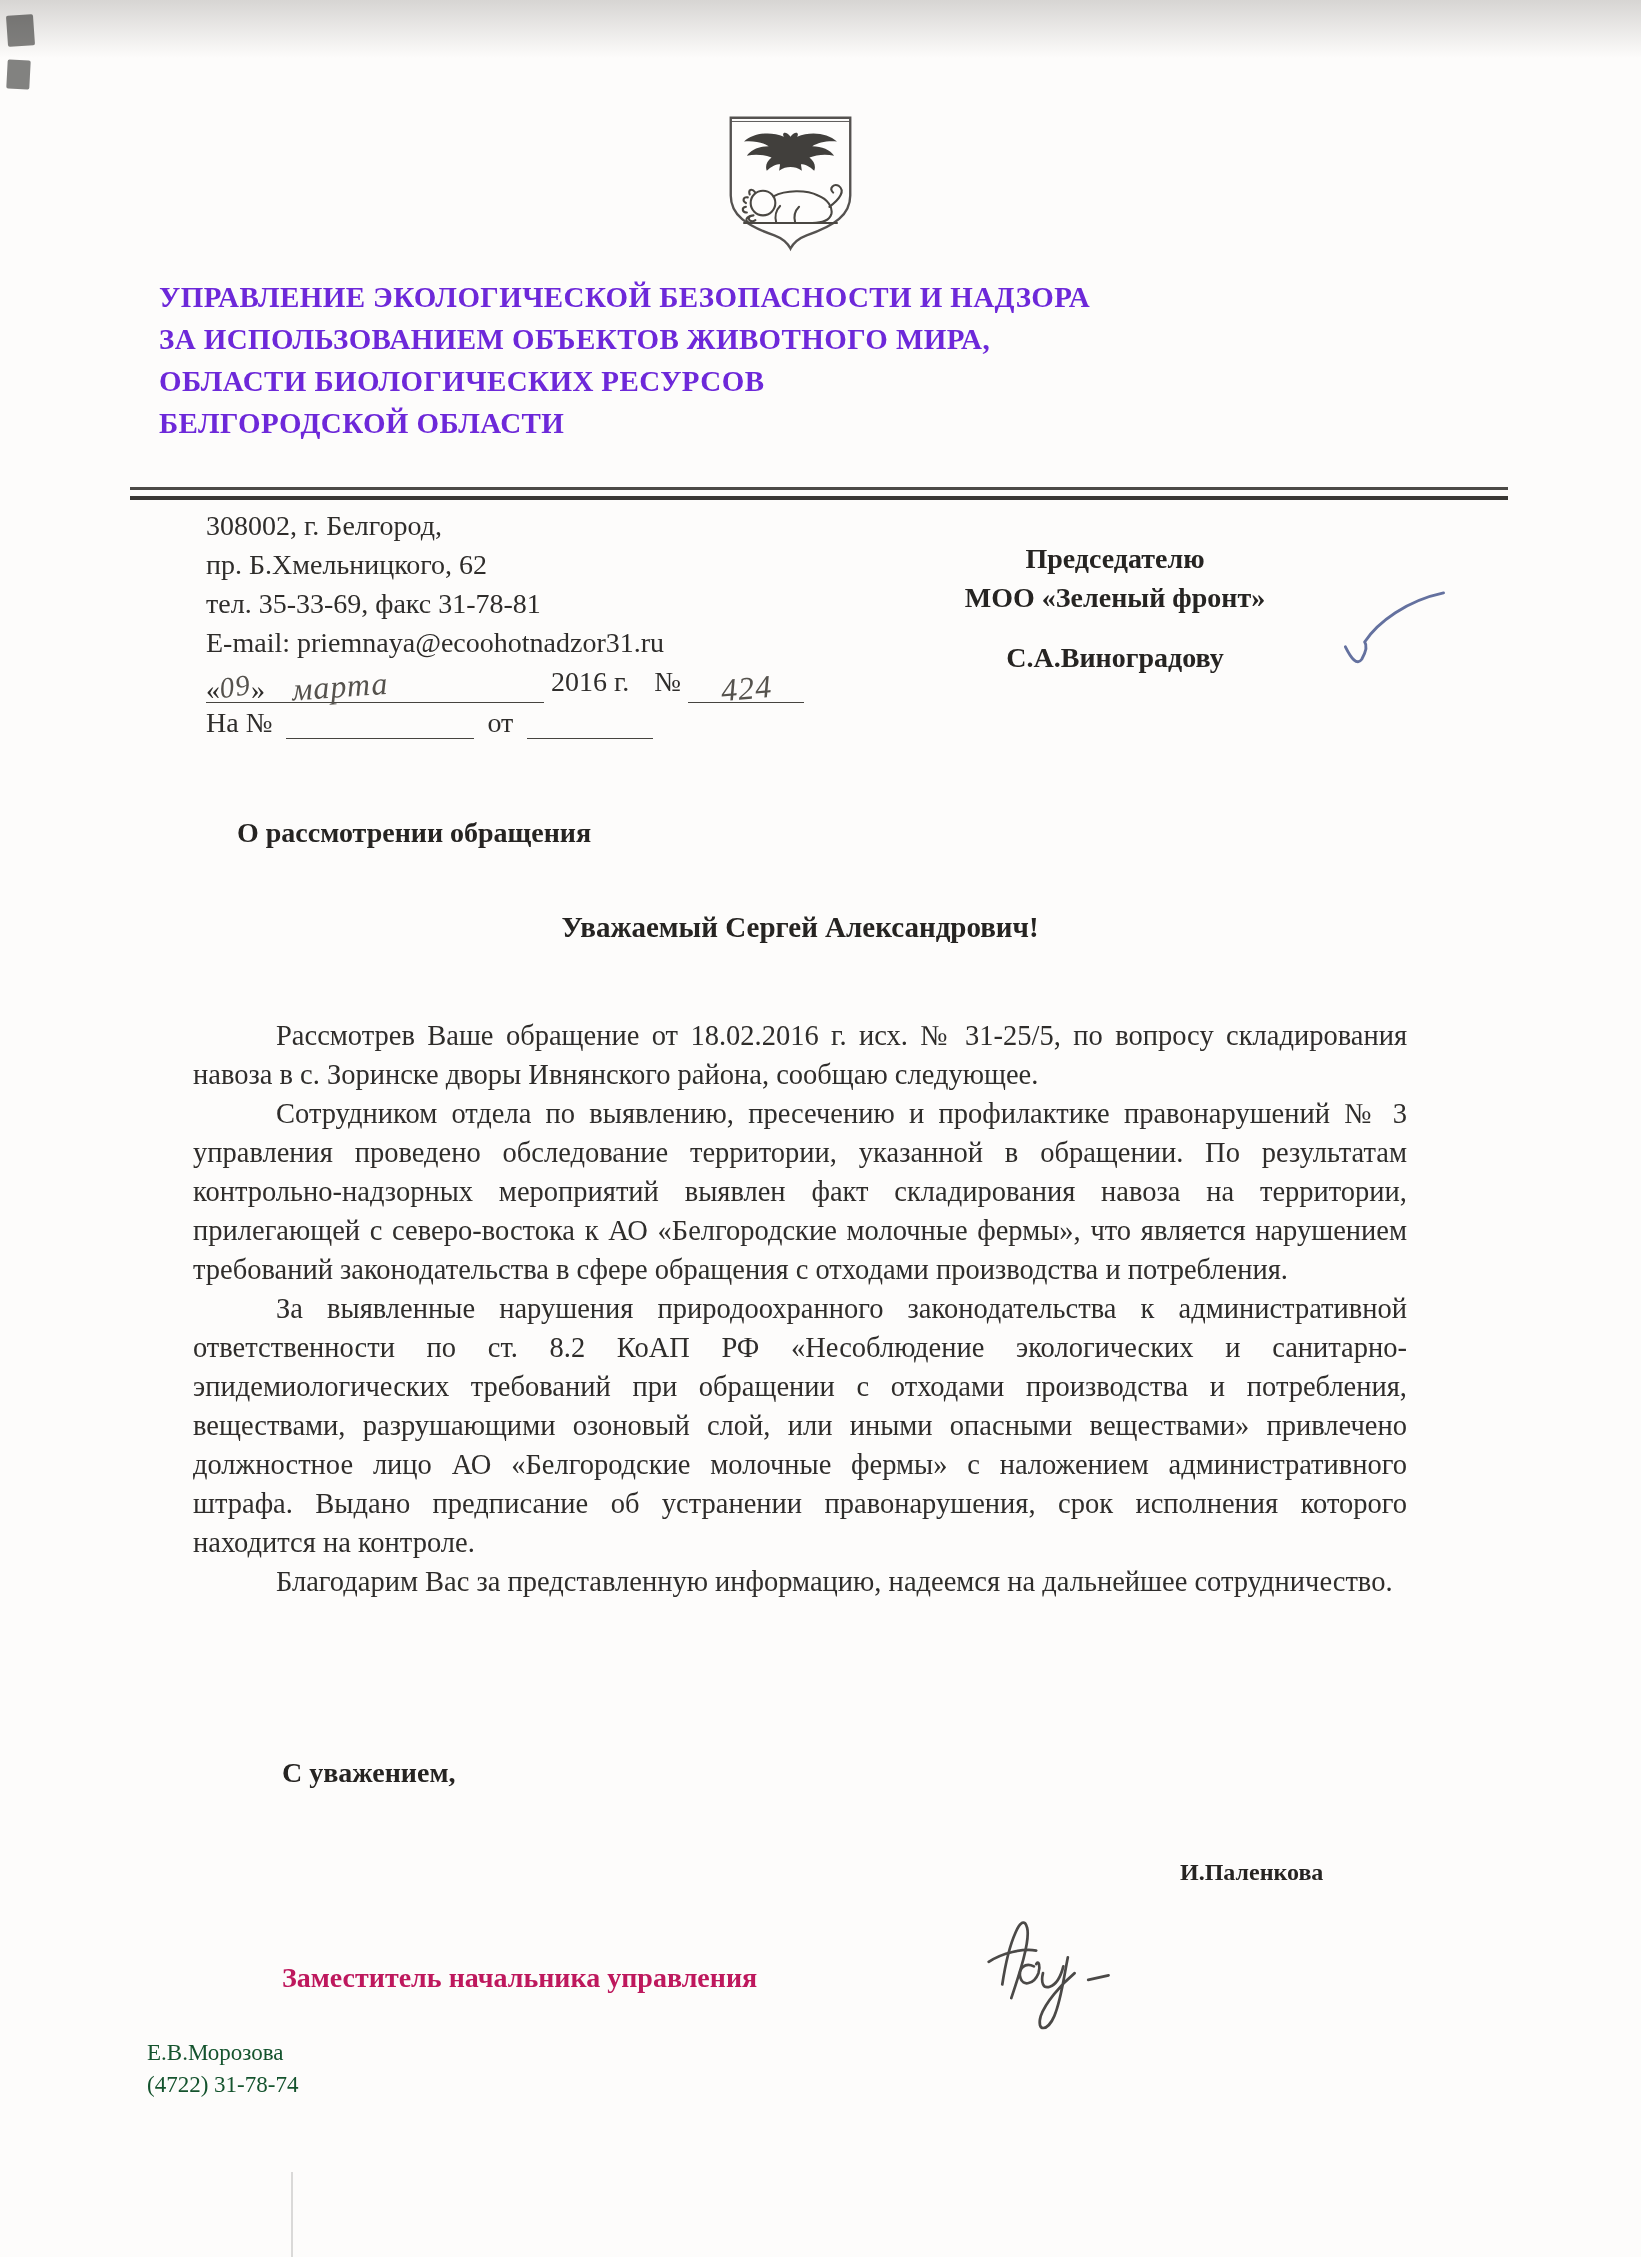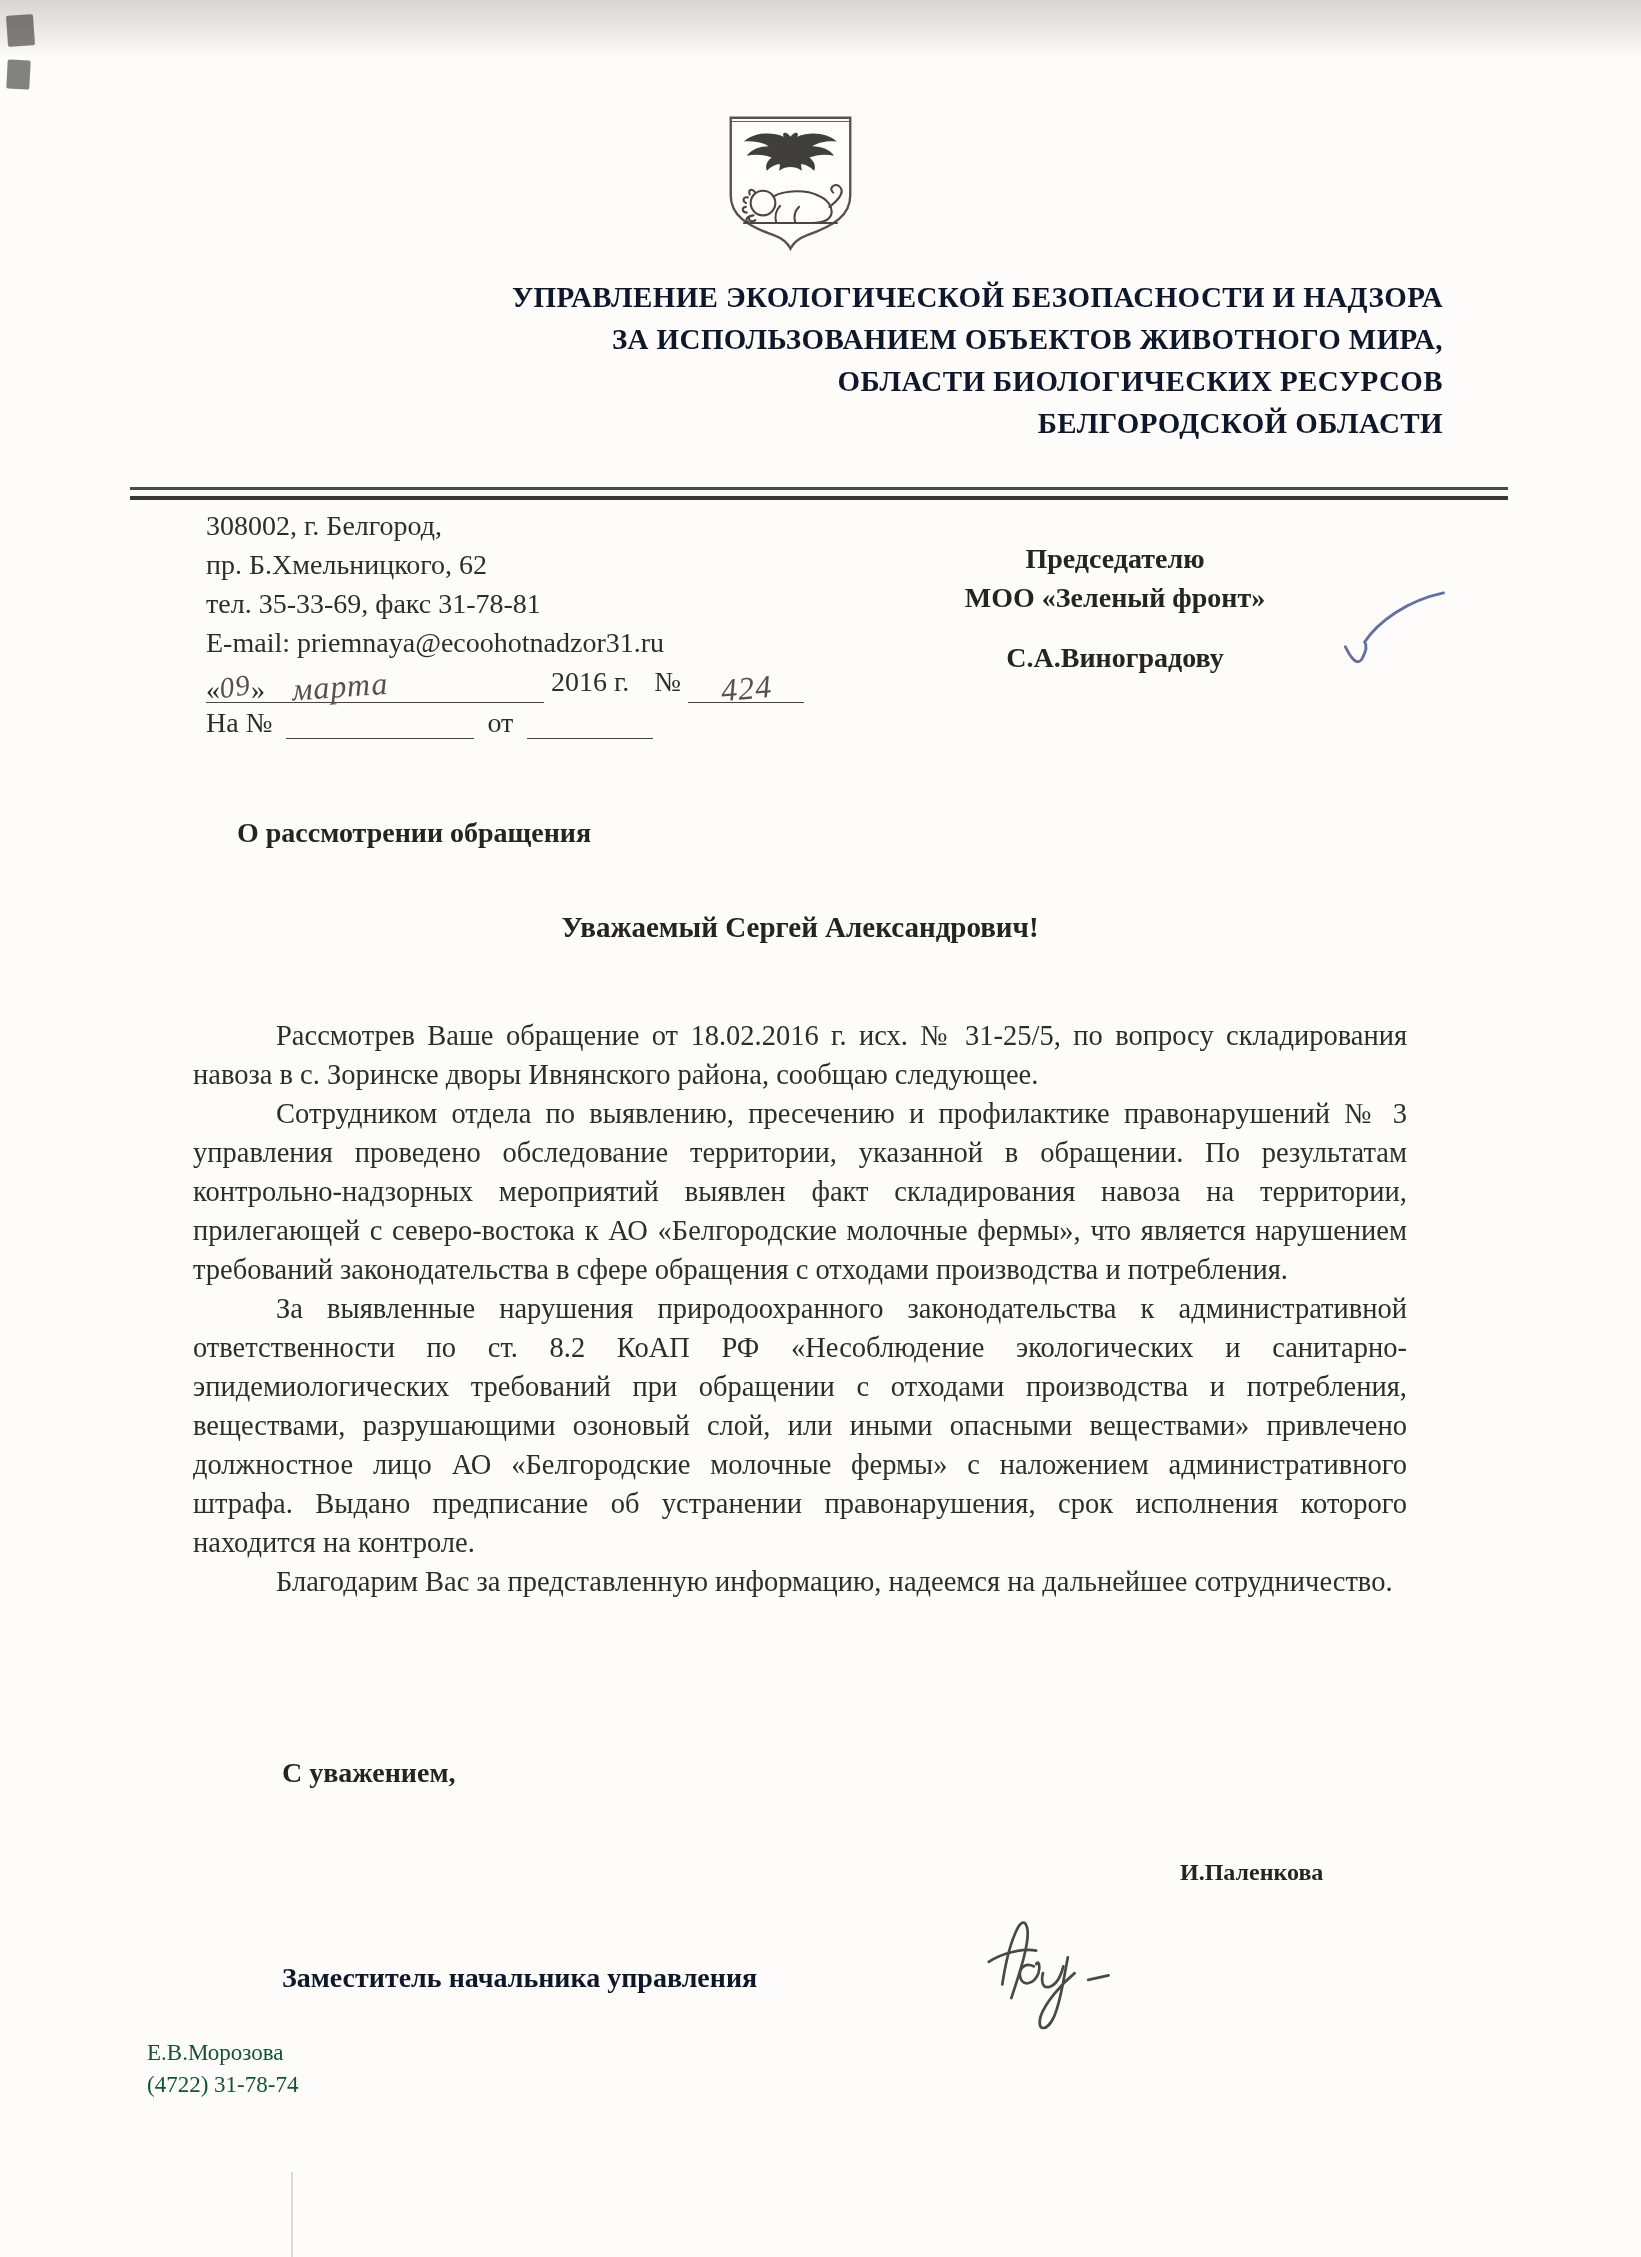--- a/index.html
+++ b/index.html
@@ -10,22 +10,22 @@
   }
   .scan-top-band{position:absolute;top:0;left:0;right:0;height:58px;
     background:linear-gradient(180deg,#d7d5d3 0%,rgba(215,213,211,0) 100%);}
   .scan-mark{position:absolute;background:#1e1d1c;opacity:.55;border-radius:1.9px;}
   .scan-mark.m1{left:6.8px;top:15.4px;width:27px;height:31px;transform:rotate(-4deg);}
   .scan-mark.m2{left:6.8px;top:60px;width:23px;height:29px;transform:rotate(3deg);}
   .scan-vline{position:absolute;left:291px;bottom:0;width:1.9px;height:85px;background:rgba(40,38,36,.16);}
 
   .emblem{position:absolute;left:719px;top:112px;width:143px;height:147px;}
 
-  .org-header{position:absolute;top:276px;left:159px;width:1284px;text-align:right;
-    font-weight:bold;font-size:29px;line-height:42px;letter-spacing:0.4px;color:#0f172a;}
+  .org-header{position:absolute;top:276px;left:159px;width:1284px;text-align:left;
+    font-weight:bold;font-size:29px;line-height:42px;letter-spacing:0.4px;color:#6d28d9;}
 
   .rule{position:absolute;left:130px;right:133px;top:487px;}
   .rule .thin{height:2.9px;background:#4c4a47;}
   .rule .thick{height:4.8px;background:#393734;margin-top:5.8px;}
 
   .contact{position:absolute;left:206px;top:506px;font-size:28px;line-height:39px;white-space:nowrap;}
   .blank{display:inline-block;border-bottom:1.9px solid #46443f;height:33px;vertical-align:-7.7px;}
   .date-blank{width:338px;}
   .num-blank{width:116px;text-align:center;}
   .ref-blank1{width:188px;margin-left:13.5px;margin-right:13.5px;}
@@ -44,21 +44,21 @@
 
   .subject{position:absolute;left:193px;top:817px;font-weight:bold;font-size:28px;color:#262422;margin-left:44px;}
   .salutation{position:absolute;left:193px;top:911px;width:1214px;text-align:center;
     font-weight:bold;font-size:29px;color:#262422;}
 
   .body-text{position:absolute;left:193px;top:1016px;width:1214px;
     font-size:28.5px;line-height:39px;text-align:justify;}
   .body-text p{margin:0;text-indent:83px;}
 
   .valediction{position:absolute;left:282px;top:1757px;font-weight:bold;font-size:28px;color:#262422;}
-  .signer-title{position:absolute;left:282px;top:1962px;font-weight:bold;font-size:28px;color:#0f172a;}
+  .signer-title{position:absolute;left:282px;top:1962px;font-weight:bold;font-size:28px;color:#be185d;}
   .signer-name{position:absolute;left:1180px;top:1859px;font-weight:bold;font-size:24px;color:#262422;}
   .signature{position:absolute;left:946px;top:1894px;width:203px;height:147px;}
 
   .executor{position:absolute;left:147px;top:2037px;font-size:23px;line-height:32px;color:#14532d;}
 </style>
 </head>
 <body>
 
 <div class="page">
 

